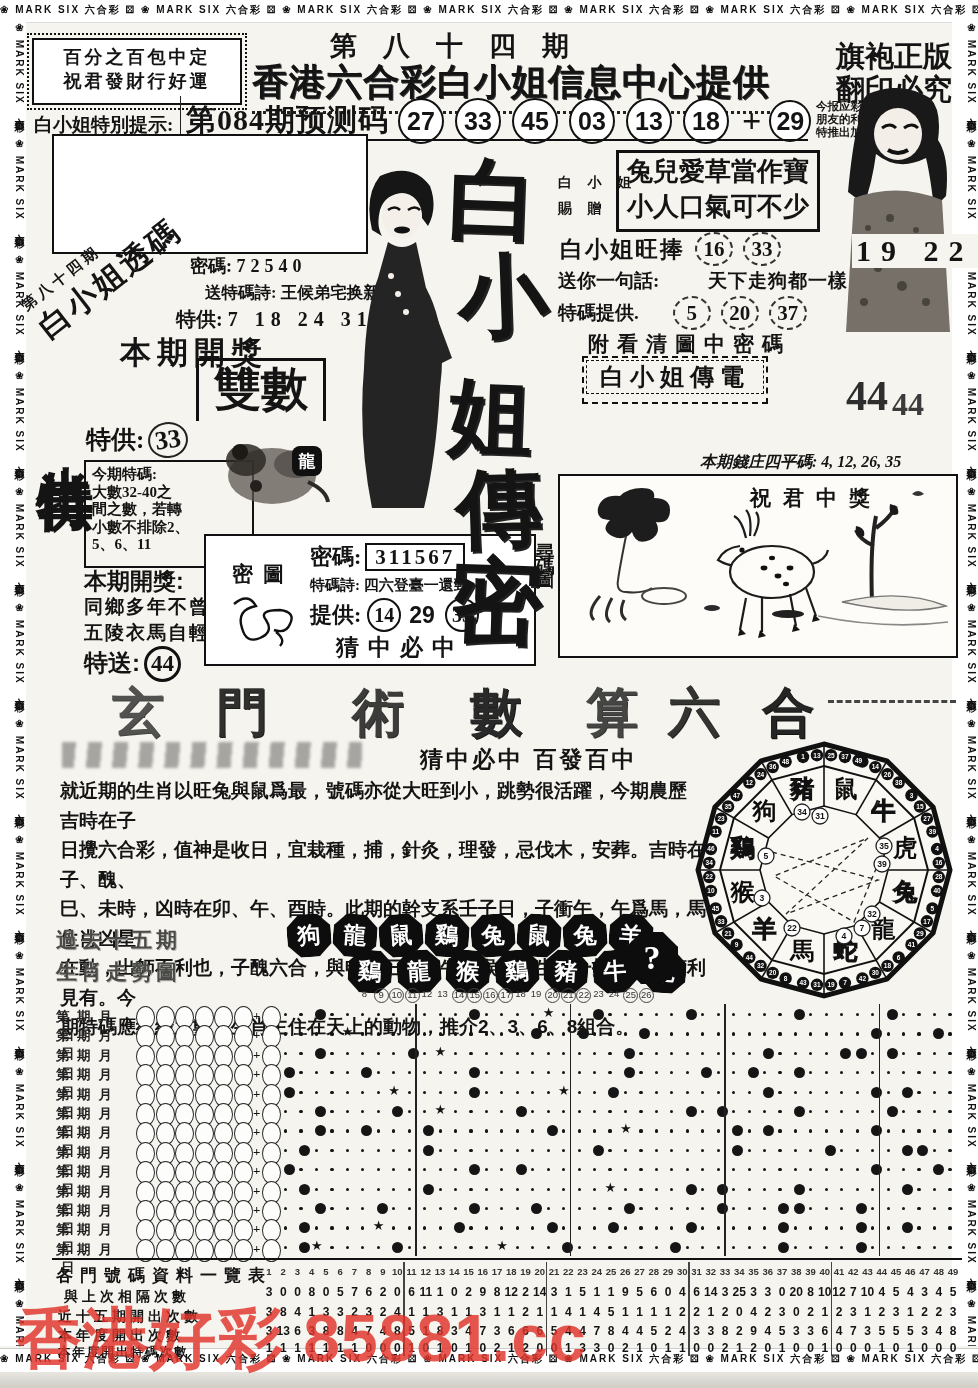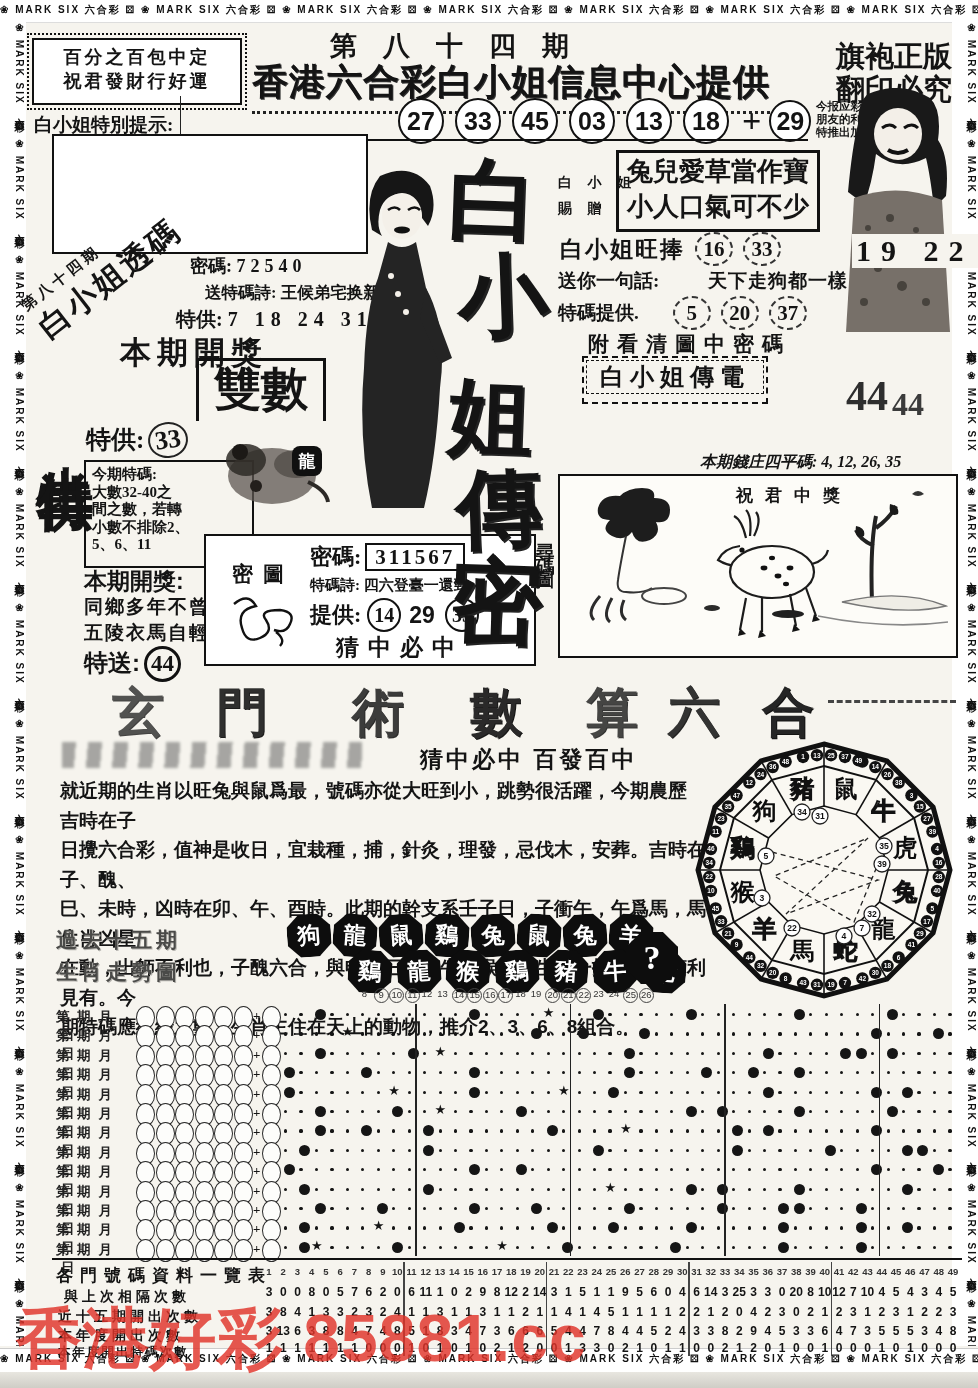--- a/index.html
+++ b/index.html
@@ -57,20 +57,21 @@
 
   <div class="abs b" style="left:330px;top:28px;font-size:27px;letter-spacing:26px;">第八十四期</div>
   <div class="abs b" style="left:252px;top:58px;font-size:36px;letter-spacing:1px;text-shadow:1px 1px 0 #333;border-bottom:3px dotted #222;padding-bottom:4px;">香港六合彩白小姐信息中心提供</div>
 
   <div class="abs sans b" style="left:836px;top:40px;font-size:29px;line-height:33px;">
     <div>旗袍正版</div>
     <div>翻印必究</div>
   </div>
 
   <div class="abs b" style="left:34px;top:112px;font-size:19px;">白小姐特別提示:</div>
+  <div class="abs b" style="left:186px;top:100px;font-size:30px;letter-spacing:1px;">第084期预测码</div>
   <div id="predict-nums" class="abs" style="left:398px;top:98px;height:46px;display:flex;align-items:center;">
       <span class="cnum">27</span>
       <span class="cnum">33</span>
       <span class="cnum">45</span>
       <span class="cnum">03</span>
       <span class="cnum">13</span>
       <span class="cnum">18</span>
       <span class="b" style="font-size: 34px; margin: 0px 8px 0px 2px;">+</span>
       <span class="cnum" style="width: 38px; height: 38px;">29</span>
     </div>
@@ -242,21 +243,21 @@
   <div class="abs" style="left:582px;top:356px;width:178px;height:40px;border:2px dashed #111;padding:2px;">
     <div style="border:1.6px dashed #111;height:32px;display:flex;align-items:center;justify-content:center;">
       <span class="b" style="font-size:24px;letter-spacing:6px;">白小姐傳電</span>
     </div>
   </div>
 
   <div class="abs b" style="left:846px;top:372px;font-size:42px;color:#2e2e2e;">44</div>
   <div class="abs b" style="left:700px;top:452px;font-size:16px;font-style:italic;border-bottom:2px solid #111;padding-bottom:2px;">本期錢庄四平碼: 4, 12, 26, 35</div>
 
   <div class="abs" style="left:558px;top:474px;width:396px;height:180px;border:2.4px solid #111;background:#fdfcf8;">
-    <div class="abs b" style="left:176px;top:8px;font-size:17px;letter-spacing:12px;">祝君中獎</div>
+    <div class="abs b" style="left:190px;top:8px;font-size:21px;letter-spacing:12px;">祝君中獎</div>
     <svg width="392" height="174" viewBox="0 0 392 174">
       <path d="M60 20 q-18 -2 -22 12 q-2 12 12 12 q-10 10 2 16 q12 6 20 -4 q4 14 18 8 q12 -6 6 -18 q14 2 14 -12 q0 -12 -16 -12 q2 -10 -12 -10 q-14 0 -22 8Z" fill="#1d1d1d"></path>
       <path d="M66 60 q-6 30 -8 44 q-2 12 8 12 q16 2 26 -4" stroke="#333" stroke-width="2" fill="none"></path>
       <ellipse cx="104" cy="120" rx="22" ry="8" fill="none" stroke="#444" stroke-width="2"></ellipse>
       <path d="M40 120 q-14 16 -6 24 M52 122 q-10 18 -2 24 M64 124 q-6 14 2 20" stroke="#2c2c2c" stroke-width="3" fill="none"></path>
       <g stroke="#1c1c1c" stroke-width="2.2" fill="none">
         <path d="M180 70 q-16 2 -22 14 q16 10 30 2"></path>
         <ellipse cx="212" cy="96" rx="42" ry="26" fill="#fdfcf8"></ellipse>
         <path d="M186 62 q-4 -18 -12 -22 M190 60 q2 -20 -4 -26 M194 60 q8 -16 2 -24"></path>
         <path d="M186 122 l-6 32 M202 122 l0 34 M230 118 l6 32 M246 112 l10 28"></path>

